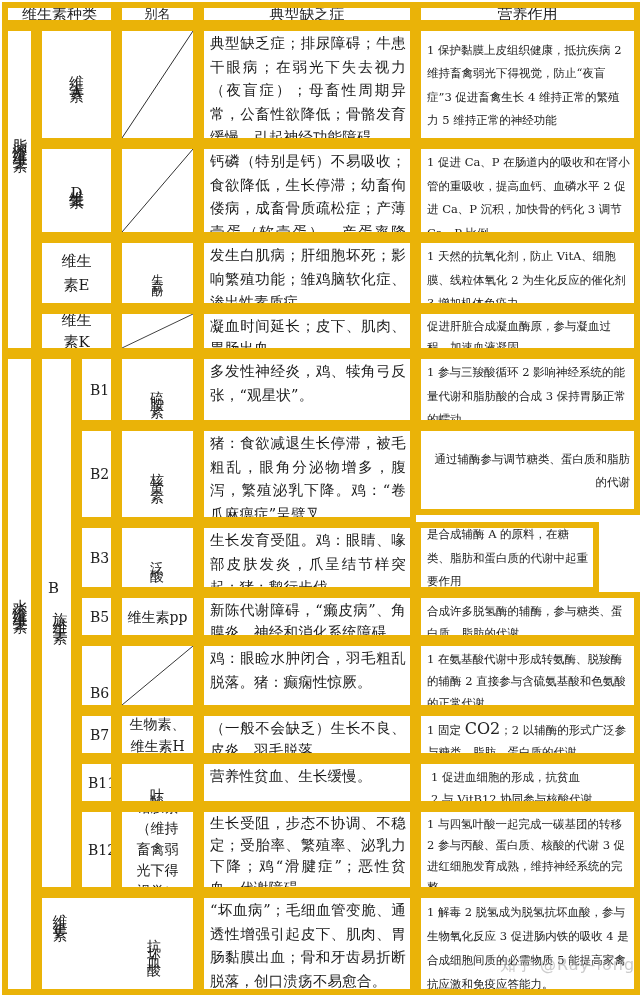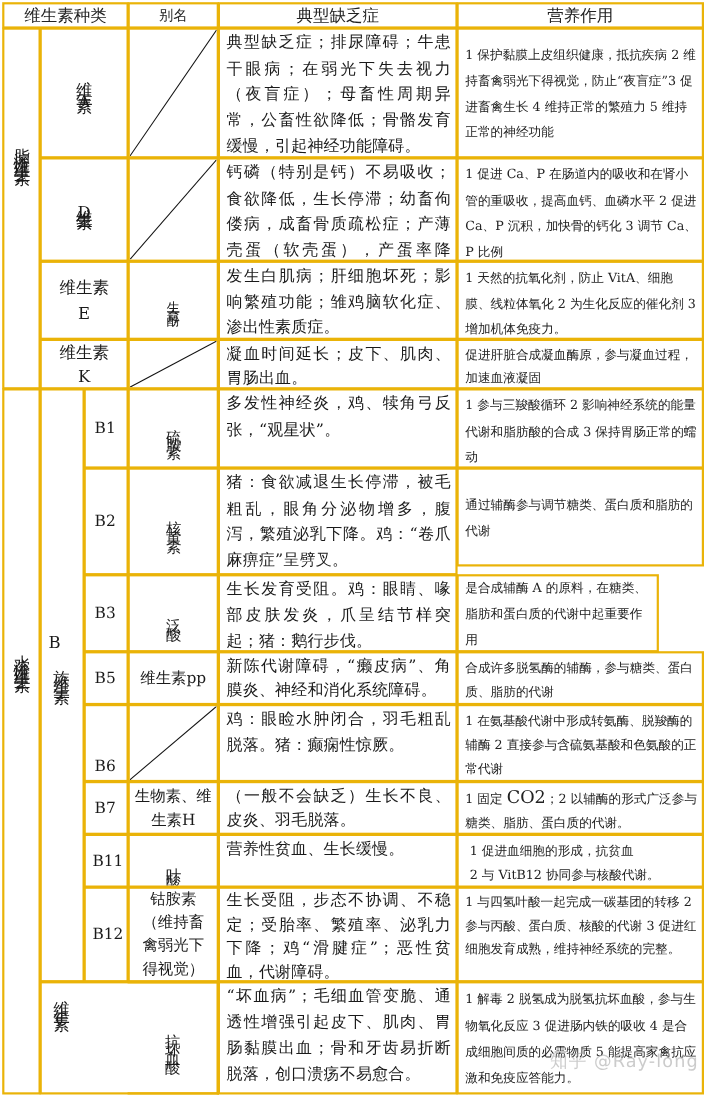--- a/index.html
+++ b/index.html
@@ -1,18 +1,18 @@
 <!DOCTYPE html>
 <html><head>
 <meta charset="utf-8">
 <style>
   html, body { margin:0; padding:0; background:#ffffff; }
   body { width:642px; height:996px; position:relative; overflow:hidden;
          font-family:"DejaVu Serif","Liberation Serif",serif; color:#1a1a1a; }
-  .cell { position:absolute; box-sizing:border-box; border:2px solid #eab308; overflow:hidden; }
+  .cell { position:absolute; box-sizing:border-box; border:6px solid #eab308; overflow:hidden; }
   .hdr { display:flex; align-items:center; justify-content:center; font-size:15px; color:#222; }
   .hdr.small { font-size:13px; }
   .vert { display:flex; flex-direction:column; align-items:center; justify-content:center; font-size:15px; line-height:23px; }
   .vtext { writing-mode:vertical-rl; text-orientation:upright; letter-spacing:4px; font-size:15px; }
   .name { display:flex; align-items:center; justify-content:center; text-align:center; font-size:15px; line-height:24px; }
   .name.small { font-size:14px; }
   .alias { display:flex; align-items:center; justify-content:center; text-align:center; font-size:14px; line-height:22px; padding:0 4px; }
   .alias.tiny { font-size:12px; line-height:24px; }
   .sym { font-size:14.5px; line-height:23.5px; padding:1px 4px 0 6px; text-align:justify; letter-spacing:0.2px; }
   .role { font-size:11.5px; line-height:23.5px; padding:2px 4px 0 6px; color:#222; }
@@ -103,21 +103,21 @@
 <div class="cell sym" style="left:198px;top:353px;width:218px;height:73px;"><span>多发性神经炎，鸡、犊角弓反张，“观星状”。</span></div>
 <div class="cell role" style="left:415px;top:353px;width:225px;height:73px;"><span>1 参与三羧酸循环 2 影响神经系统的能量代谢和脂肪酸的合成 3 保持胃肠正常的蠕动</span></div>
 
 <div class="cell name small" style="left:76px;top:425px;width:41px;height:98px;justify-content:flex-start;padding-left:8px;">
     <span>B2</span>
   </div>
 <div class="cell alias" style="left:116px;top:425px;width:83px;height:98px;">
     <span class="vtext" style="font-size:14px;letter-spacing:8px;">核黄素</span>
   </div>
 <div class="cell sym" style="left:198px;top:425px;width:218px;height:98px;"><span>猪：食欲减退生长停滞，被毛粗乱，眼角分泌物增多，腹泻，繁殖泌乳下降。鸡：“卷爪麻痹症”呈劈叉。</span></div>
-<div class="cell role center" style="left:415px;top:425px;width:225px;height:90px;">
+<div class="cell role center" style="left:415px;top:425px;width:225px;height:90px;text-align:right;">
     <span>通过辅酶参与调节糖类、蛋白质和脂肪的代谢</span>
   </div>
 
 <div class="cell name small" style="left:76px;top:522px;width:41px;height:71px;justify-content:flex-start;padding-left:8px;">
     <span>B3</span>
   </div>
 <div class="cell alias" style="left:116px;top:522px;width:83px;height:71px;">
     <span class="vtext" style="font-size:14px;letter-spacing:8px;">泛酸</span>
   </div>
 <div class="cell sym" style="left:198px;top:522px;width:218px;height:71px;"><span>生长发育受阻。鸡：眼睛、喙部皮肤发炎，爪呈结节样突起；猪：鹅行步伐。</span></div>

